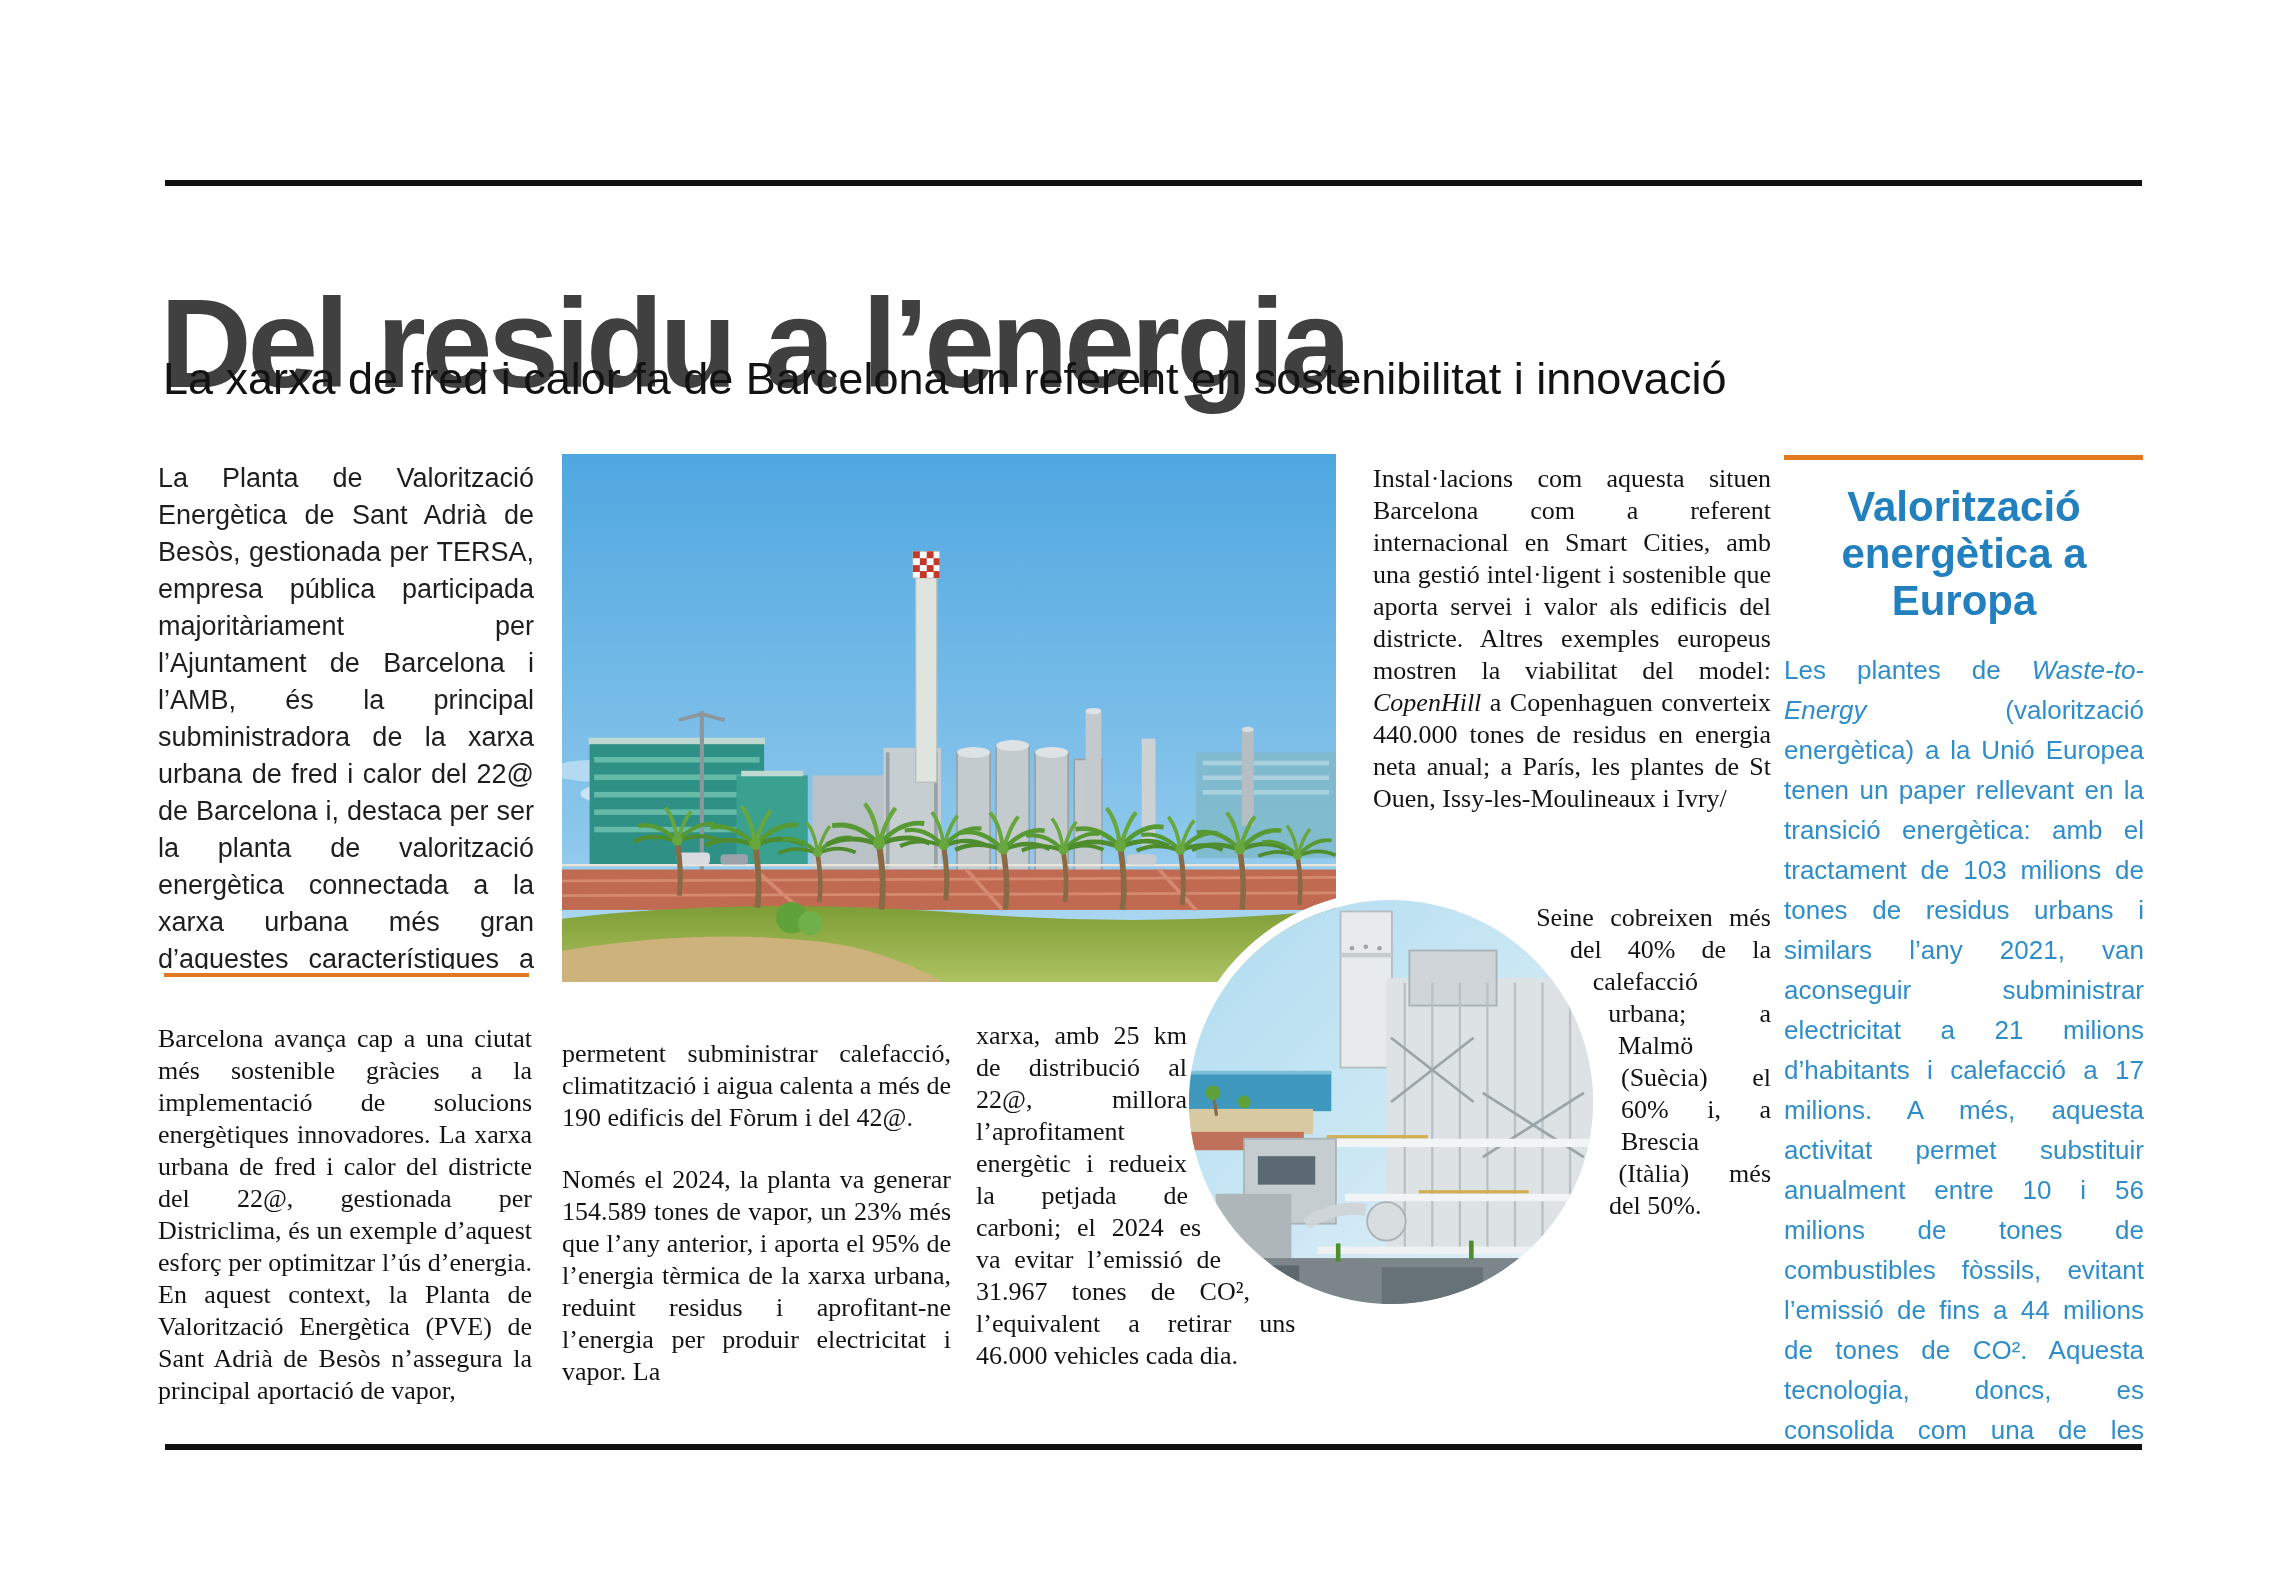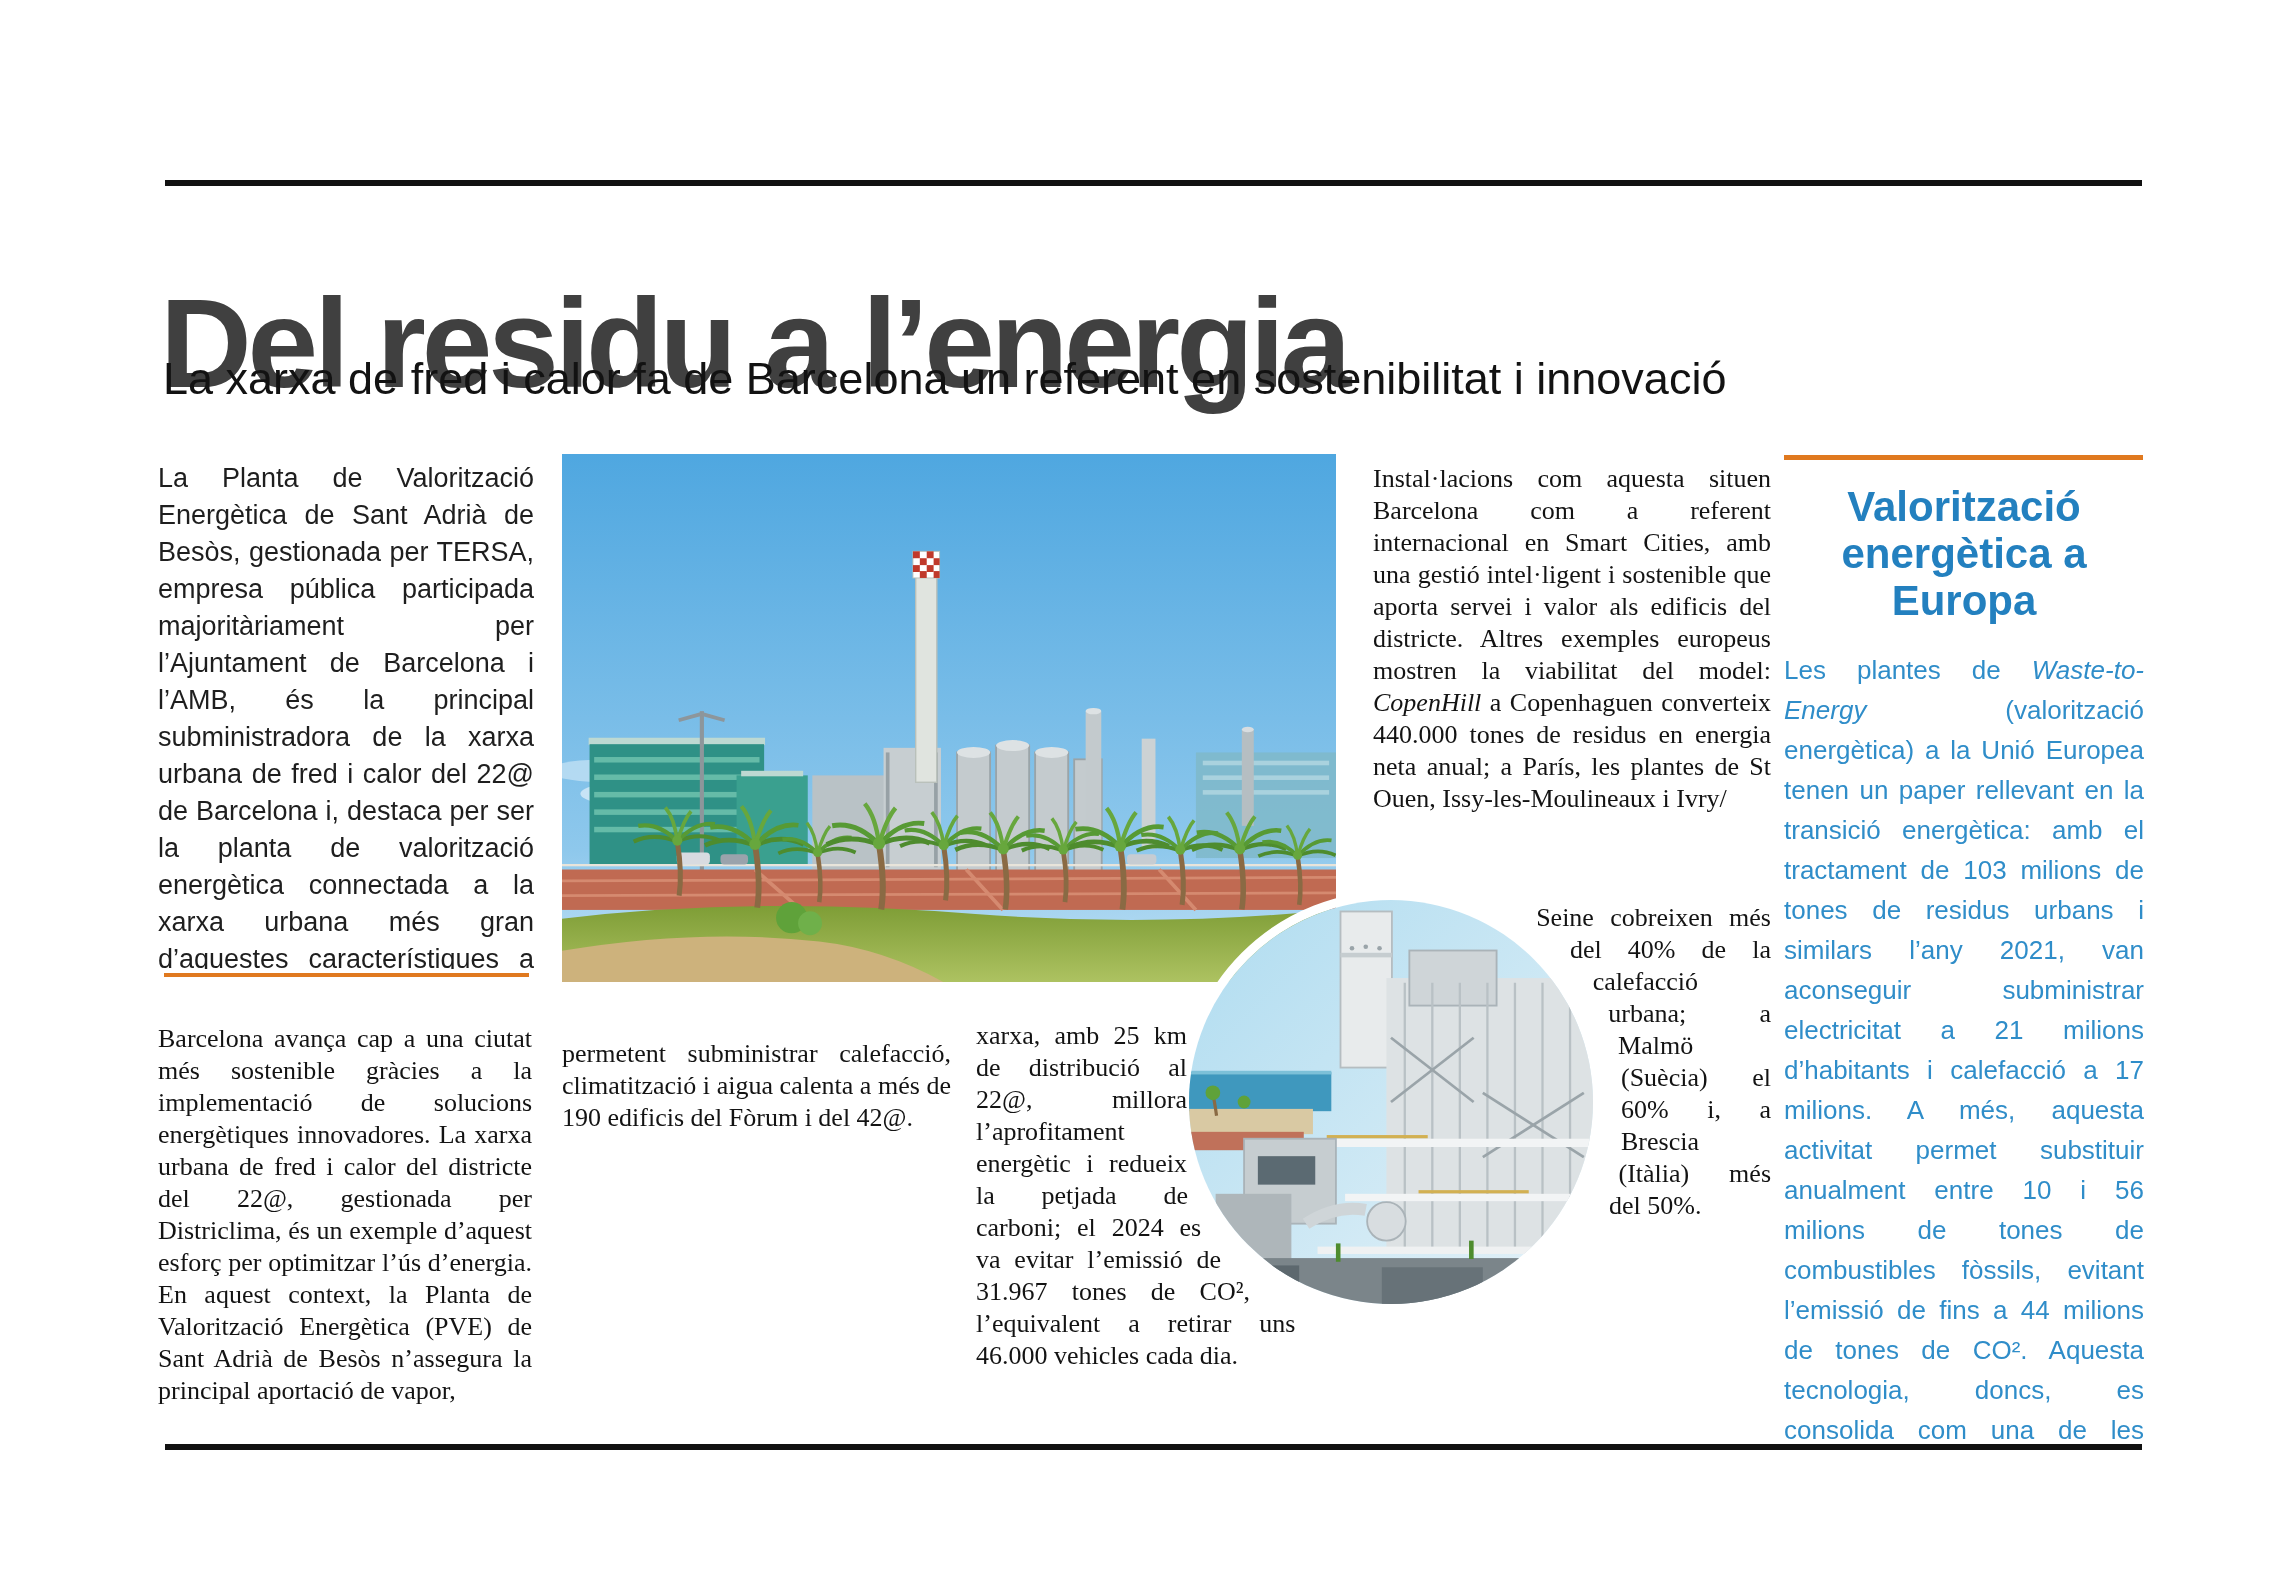--- a/index.html
+++ b/index.html
@@ -228,20 +228,21 @@
   </div>
 
   <div class="sans-col text-layer" style="left:158px;top:460px;width:376px;max-height:509px;">La Planta de Valorització Energètica de Sant Adrià de Besòs, gestionada per TERSA, empresa pública participada majoritàriament per l’Ajuntament de Barcelona i l’AMB, és la principal subministradora de la xarxa urbana de fred i calor del 22@ de Barcelona i, destaca per ser la planta de valorització energètica connectada a la xarxa urbana més gran d’aquestes característiques a Espanya.</div>
 
   <div class="orange-rule" style="left:164px;top:973px;width:365px;height:4.1px;"></div>
 
   <div class="serif-col text-layer" style="left:158px;top:1023px;width:374px;max-height:421px;">Barcelona avança cap a una ciutat més sostenible gràcies a la implementació de solucions energètiques innovadores. La xarxa urbana de fred i calor del districte del 22@, gestionada per Districlima, és un exemple d’aquest esforç per optimitzar l’ús d’energia. En aquest context, la Planta de Valorització Energètica (PVE) de Sant Adrià de Besòs n’assegura la principal aportació de vapor,</div>
 
   <div class="serif-col text-layer" style="left:562px;top:1020px;width:389px;max-height:424px;">
     <p>permetent subministrar calefacció, climatització i aigua calenta a més de 190 edificis del Fòrum i del 42@.</p>
+    <p>Només el 2024, la planta va generar 154.589 tones de vapor, un 23% més que l’any anterior, i aporta el 95% de l’energia tèrmica de la xarxa urbana, reduint residus i aprofitant-ne l’energia per produir electricitat i vapor. La</p>
   </div>
 
   <div class="serif-col text-layer" style="left:976px;top:1020px;width:363px;max-height:424px;">
     <span class="spacer-right"></span>
     <span>xarxa, amb 25 km de distribució al 22@, millora l’aprofitament energètic i redueix la petjada de carboni; el 2024 es va evitar l’emissió de 31.967 tones de CO², l’equivalent a retirar uns 46.000 vehicles cada dia.</span>
   </div>
 
   <div class="serif-col text-layer" style="left:1373px;top:463px;width:398px;max-height:421px;">
     <span>Instal·lacions com aquesta situen Barcelona com a referent internacional en Smart Cities, amb una gestió intel·ligent i sostenible que aporta servei i valor als edificis del districte. Altres exemples europeus mostren la viabilitat del model: </span><i>CopenHill</i><span> a Copenhaguen converteix 440.000 tones de residus en energia neta anual; a París, les plantes de St Ouen, Issy-les-Moulineaux i Ivry/</span>
   </div>

